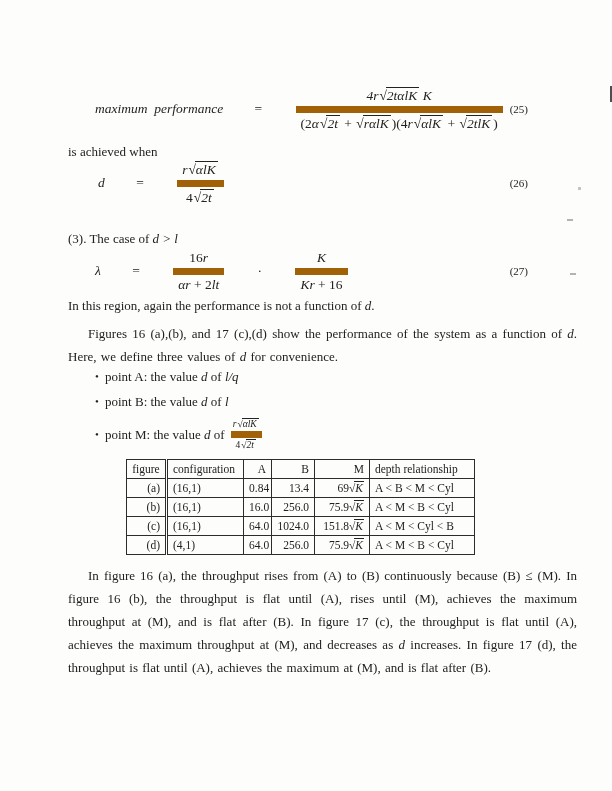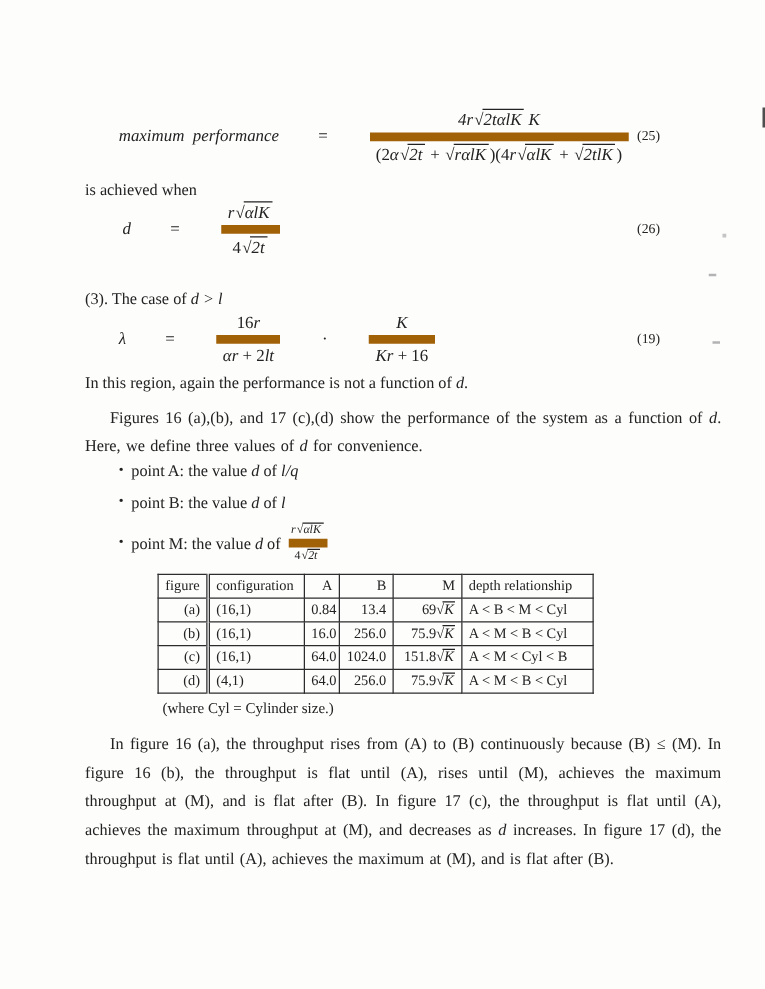--- a/index.html
+++ b/index.html
@@ -105,21 +105,21 @@
   <div class="eqrow eq26">
     <span class="eq-body"><span class="mi">d</span><span class="mr"> = </span><span class="frac"><span class="fn"><span class="mi">r</span><span class="sq"><span class="sign">√</span><span class="rad"><span class="mi">αlK</span></span></span></span><span class="fd"><span class="mr">4</span><span class="sq"><span class="sign">√</span><span class="rad"><span class="mi">2t</span></span></span></span></span></span>
     <span class="eq-label">(26)</span>
   </div>
 
   <p class="line t-case3"><span class="mr">(3). The case of </span><span class="mi">d &gt; l</span></p>
 
 
   <div class="eqrow eq27">
     <span class="eq-body"><span class="mi">λ</span><span class="mr"> = </span><span class="frac"><span class="fn"><span class="mr">16</span><span class="mi">r</span></span><span class="fd"><span class="mi">αr</span><span class="mr"> + 2</span><span class="mi">lt</span></span></span><span class="mr"> · </span><span class="frac"><span class="fn"><span class="mi">K</span></span><span class="fd"><span class="mi">Kr</span><span class="mr"> + 16</span></span></span></span>
-    <span class="eq-label">(19)</span>
+    <span class="eq-label">(27)</span>
   </div>
 
   <p class="line t-region"><span class="mr">In this region, again the performance is not a function of </span><span class="mi">d</span><span class="mr">.</span></p>
 
   <p class="para indent p-figures"><span class="mr">Figures 16 (a),(b), and 17 (c),(d) show the performance of the system as a function of </span><span class="mi">d</span><span class="mr">. Here, we define three values of </span><span class="mi">d</span><span class="mr"> for convenience.</span></p>
 
   <div class="bullets">
     <div class="bullet-item">
       <span class="bullet">•</span>
       <span class="bullet-text"><span class="mr">point A: the value </span><span class="mi">d</span><span class="mr"> of </span><span class="mi">l/q</span></span>
@@ -185,17 +185,16 @@
             <td class="c1"><span class="mr">(4,1)</span></td>
             <td class="c2"><span class="mr">64.0</span></td>
             <td class="c3"><span class="mr">256.0</span></td>
             <td class="c4"><span class="mr">75.9</span><span class="sq"><span class="sign">√</span><span class="rad"><span class="mi">K</span></span></span></td>
             <td class="c5"><span class="mr">A &lt; M &lt; B &lt; Cyl</span></td>
           </tr>
         </tbody>
     </table>
   </div>
 
-  <p class="caption">(where Cyl = Cylinder size.)</p>
 
   <p class="para indent p-closing"><span class="mr">In figure 16 (a), the throughput rises from (A) to (B) continuously because (B) ≤ (M). In figure 16 (b), the throughput is flat until (A), rises until (M), achieves the maximum throughput at (M), and is flat after (B). In figure 17 (c), the throughput is flat until (A), achieves the maximum throughput at (M), and decreases as </span><span class="mi">d</span><span class="mr"> increases. In figure 17 (d), the throughput is flat until (A), achieves the maximum at (M), and is flat after (B).</span></p>
 
 </div>
 
 </body></html>

